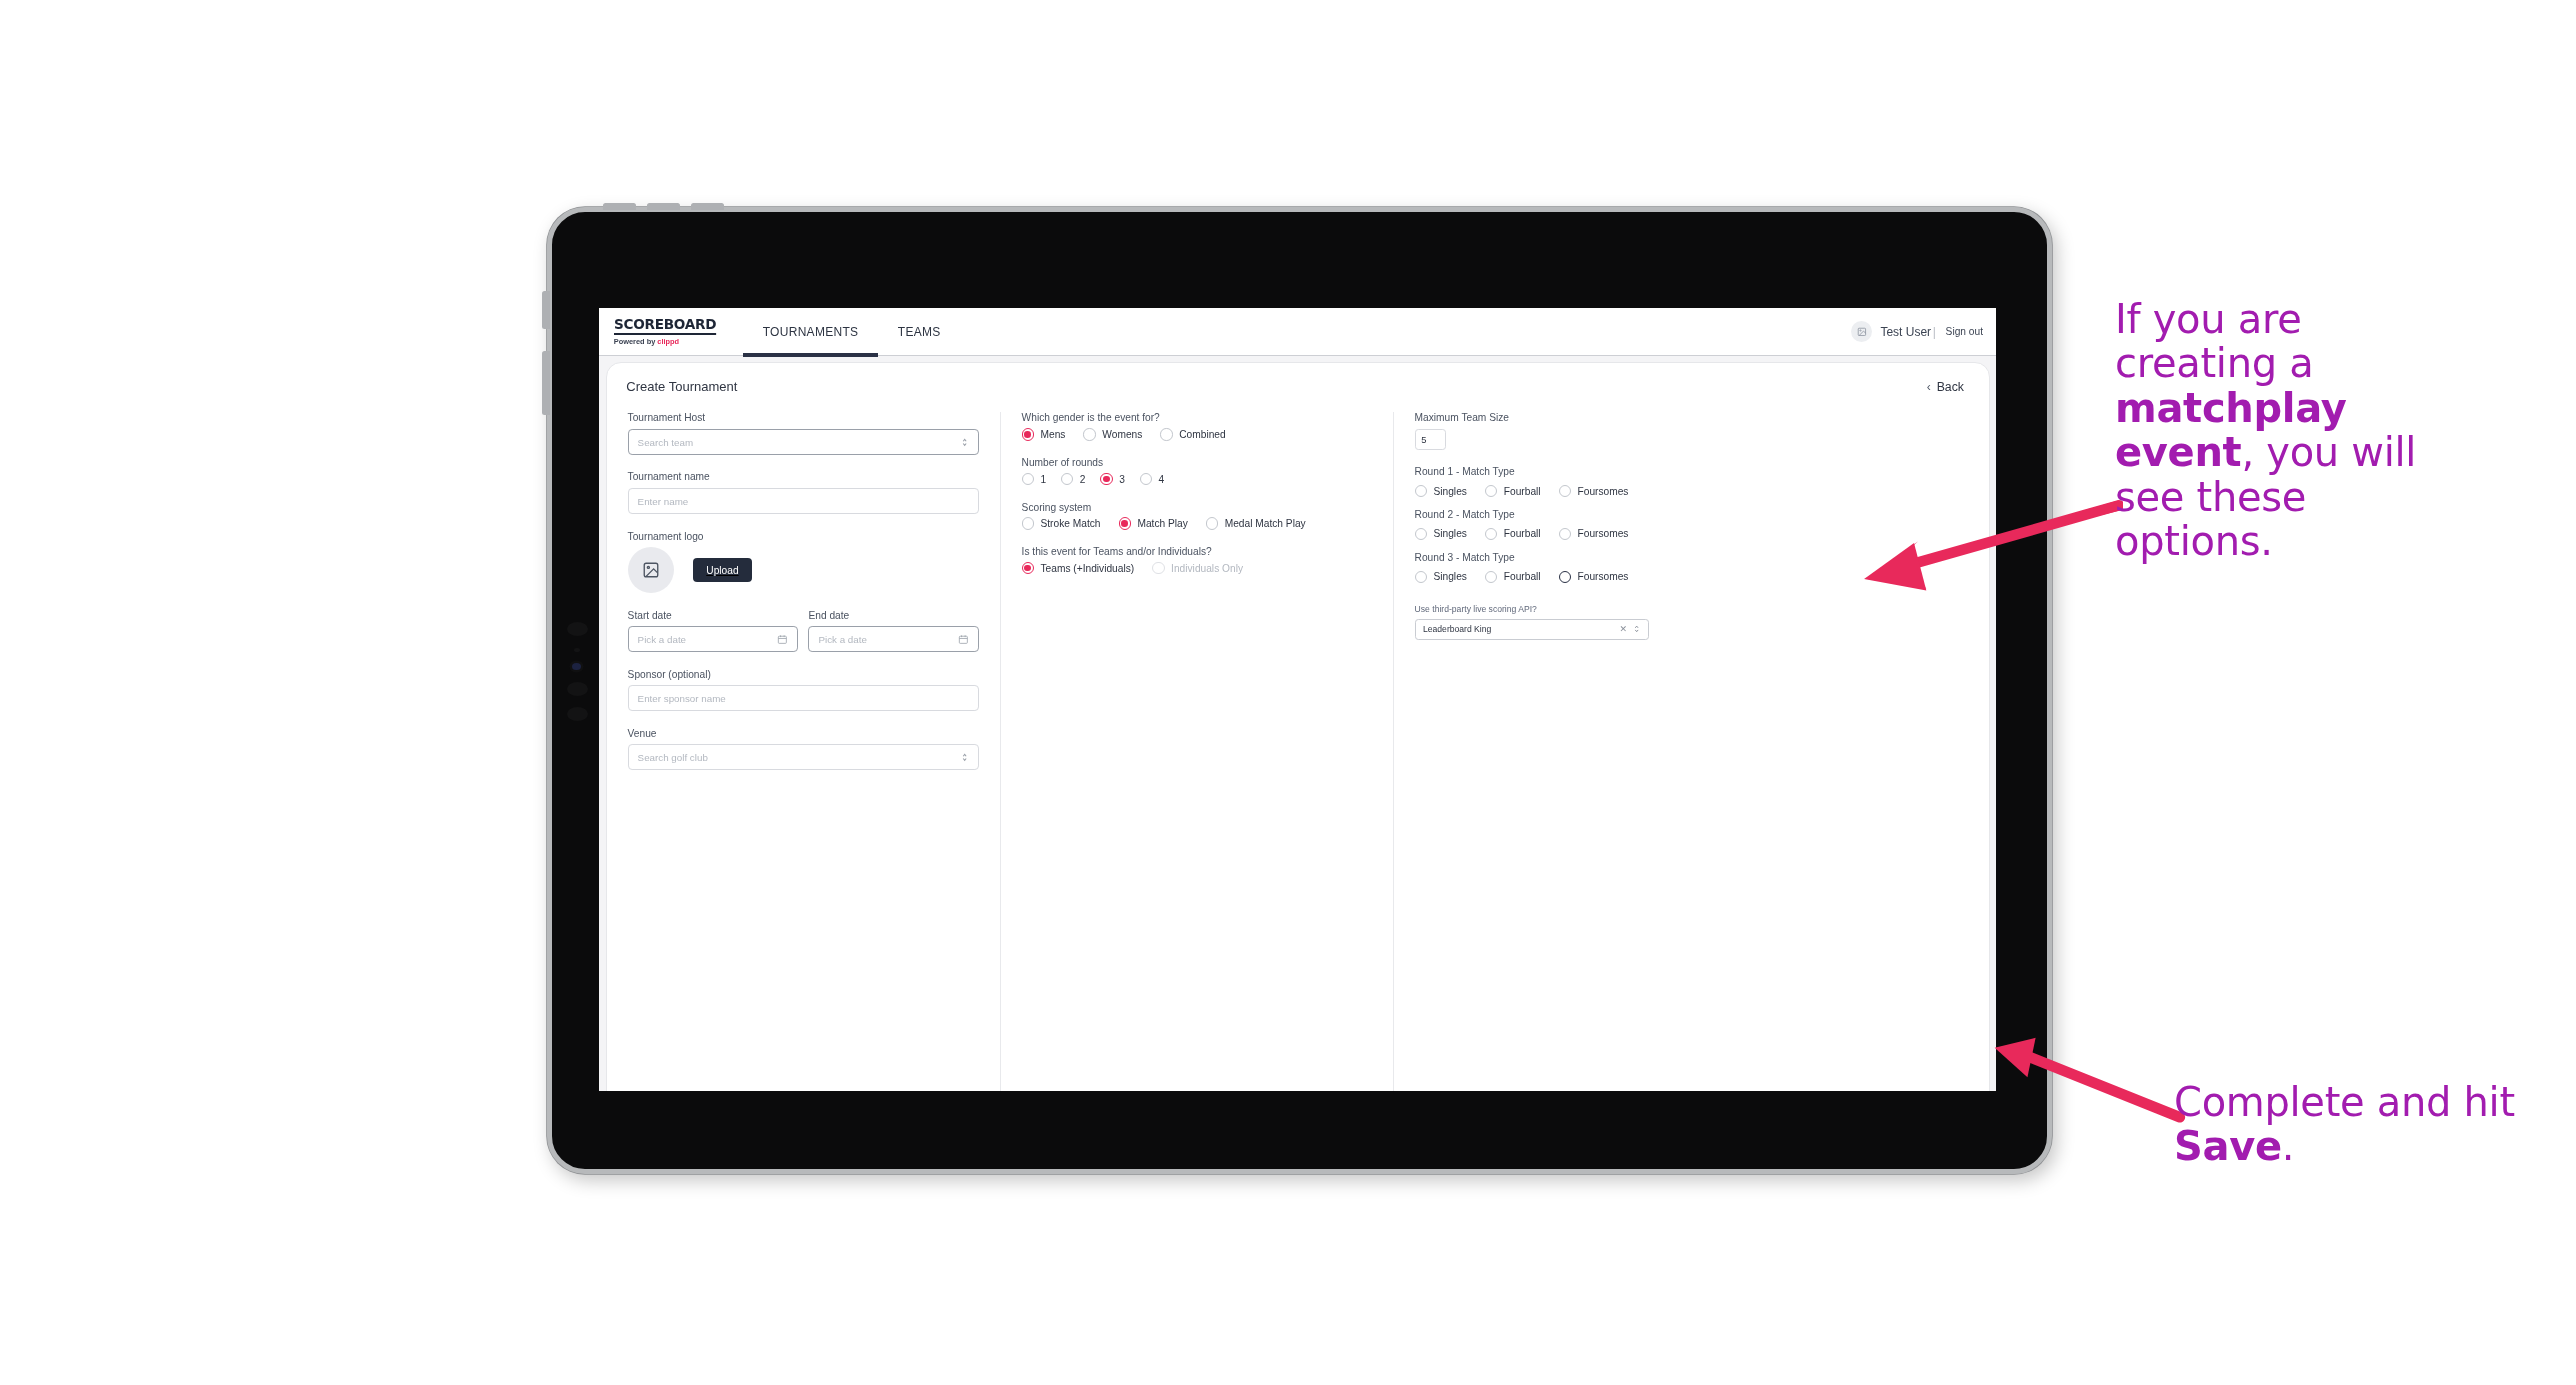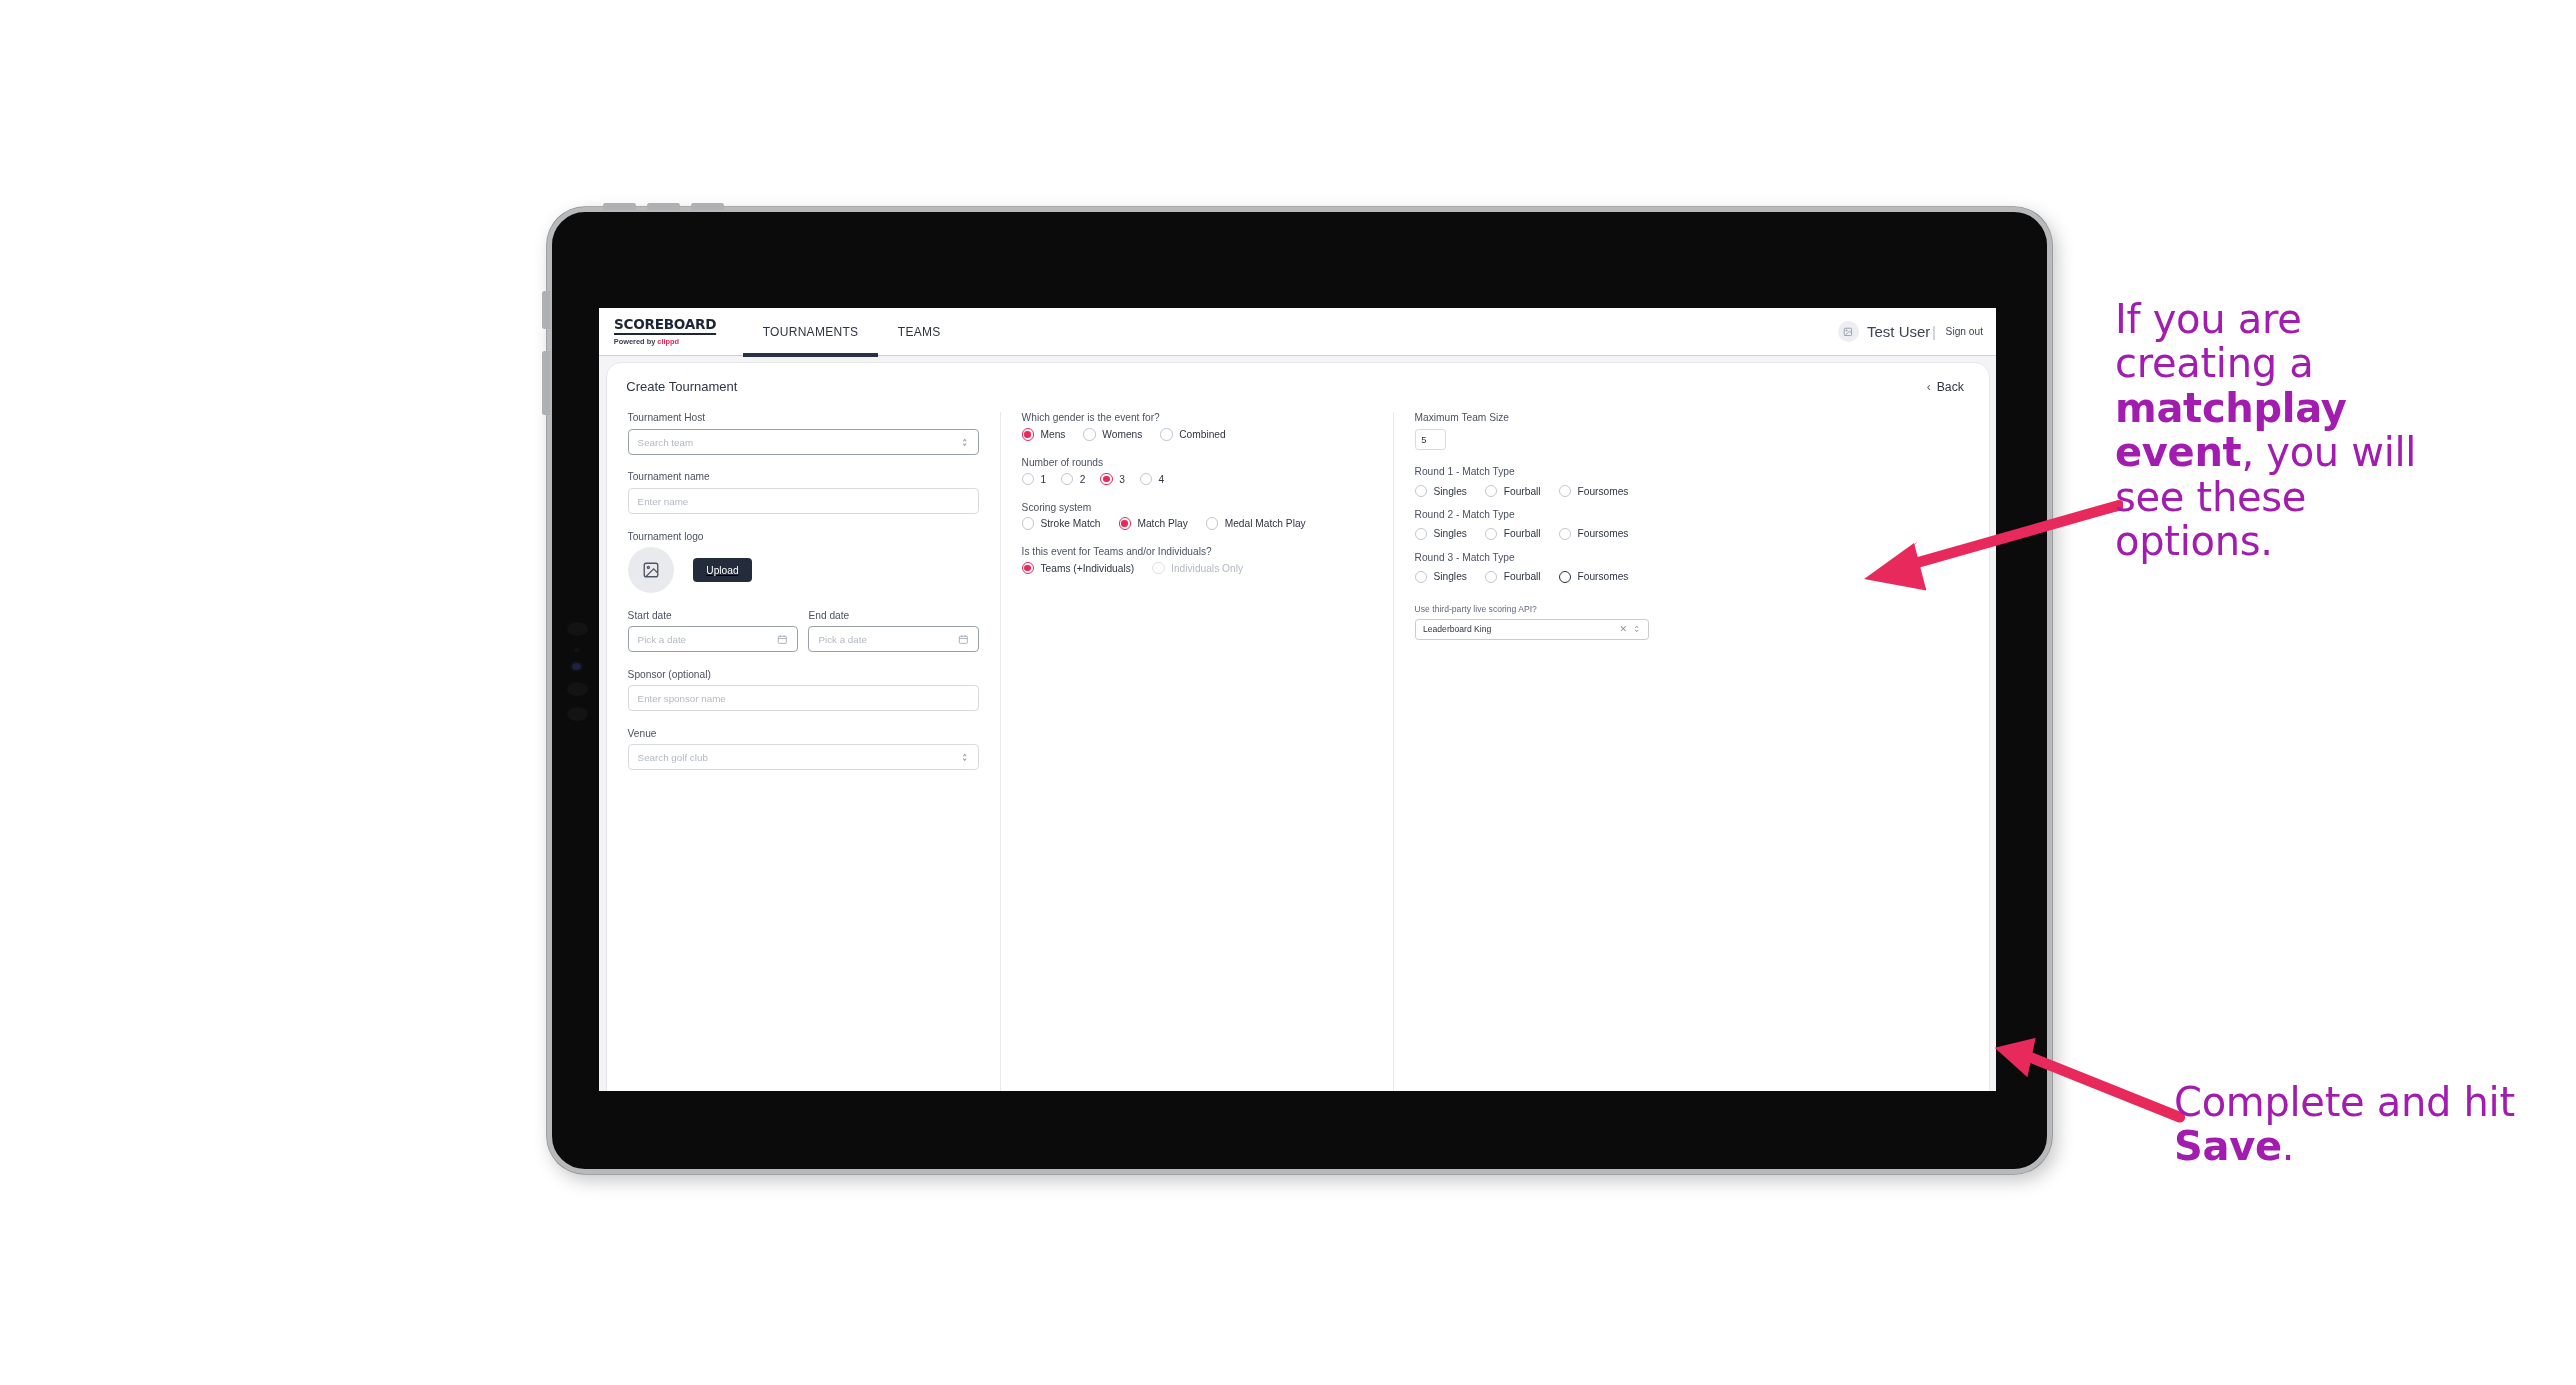--- a/index.html
+++ b/index.html
@@ -72,21 +72,21 @@
   .navtab.active::after {
     content:""; position:absolute; left:0; right:0; bottom:-1.6px;
     height: 3.3px; background:#2a3145;
   }
   .nav-spacer { flex: 1; }
   .nav-user { display:flex; align-items:center; gap: 8.2px; padding-right: 13px; }
   .avatar {
     width: 21px; height: 21px; border-radius:50%; background:#eceef1;
     display:flex; align-items:center; justify-content:center; color:#8d94a1;
   }
-  .user-text { font-size: 15px; color:#3c4453; }
+  .user-text { font-size: 12px; color:#3c4453; }
   .user-sep { color:#b9bdc5; margin: 0 1.6px; }
   .signout { font-size: 10.2px; color:#3c4453; cursor:pointer; }
 
   
   .card {
     position:absolute; left: 6.6px; top: 54px;
     width: 1384px; height: 848px;
     background:#fff; border:0.8px solid #e6e7ea; border-radius: 15px;
     display:flex; flex-direction: column;
   }

